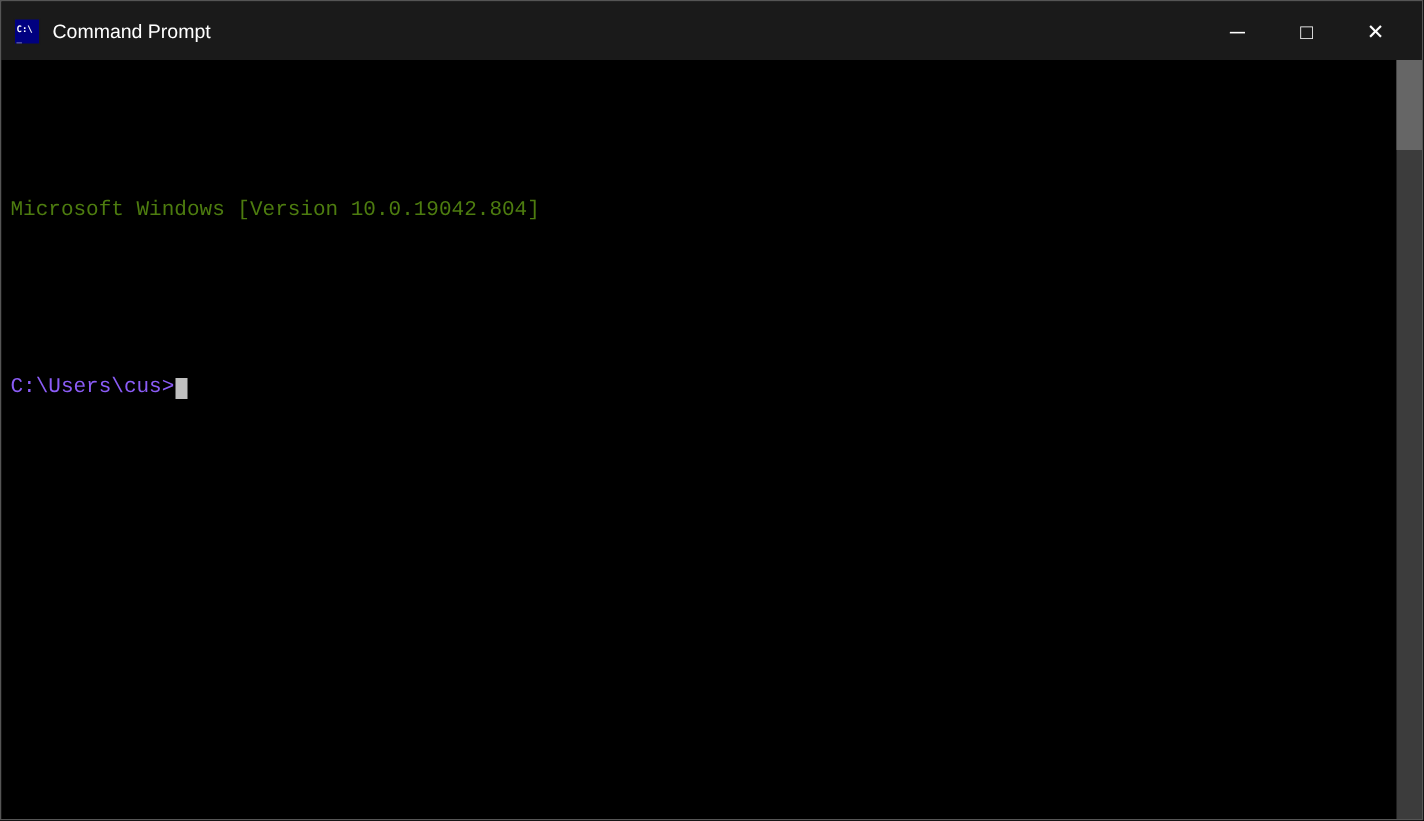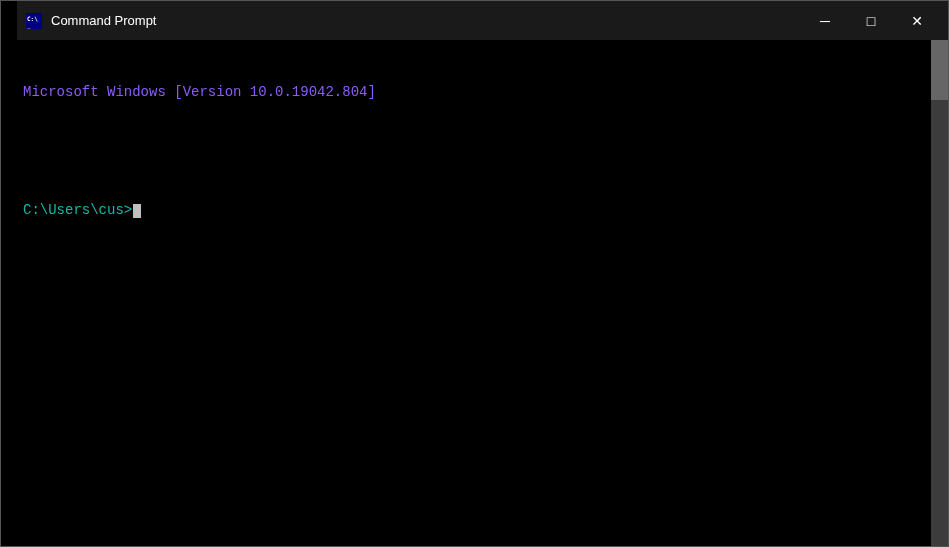--- a/index.html
+++ b/index.html
@@ -12,21 +12,20 @@
       background: #000;
     }
 
     .window {
       width: 949px;
       height: 547px;
       display: flex;
       flex-direction: column;
       border: 1px solid #555;
       background: #000;
-      padding-left: 16px;
     }
 
     .title-bar {
       display: flex;
       align-items: center;
       background: #1a1a1a;
       height: 39px;
       padding: 0 8px;
       flex-shrink: 0;
       user-select: none;
@@ -79,29 +78,30 @@
 
     .console-text {
       font-family: 'Consolas', 'Courier New', monospace;
       font-size: 14px;
       color: #c0c0c0;
       line-height: 1.4;
       white-space: pre;
     }
 
     .console-text .line1 {
-      color: #8b5cf6;
+      color: #4d7c0f;
+      margin-top: 48px;
     }
 
     .console-text .line2 {
       color: #c0c0c0;
     }
 
     .console-text .prompt-line {
-      color: #14b8a6;
+      color: #8b5cf6;
       display: flex;
       align-items: center;
     }
 
     .cursor {
       display: inline-block;
       width: 8px;
       height: 14px;
       background: #c0c0c0;
       vertical-align: text-bottom;

